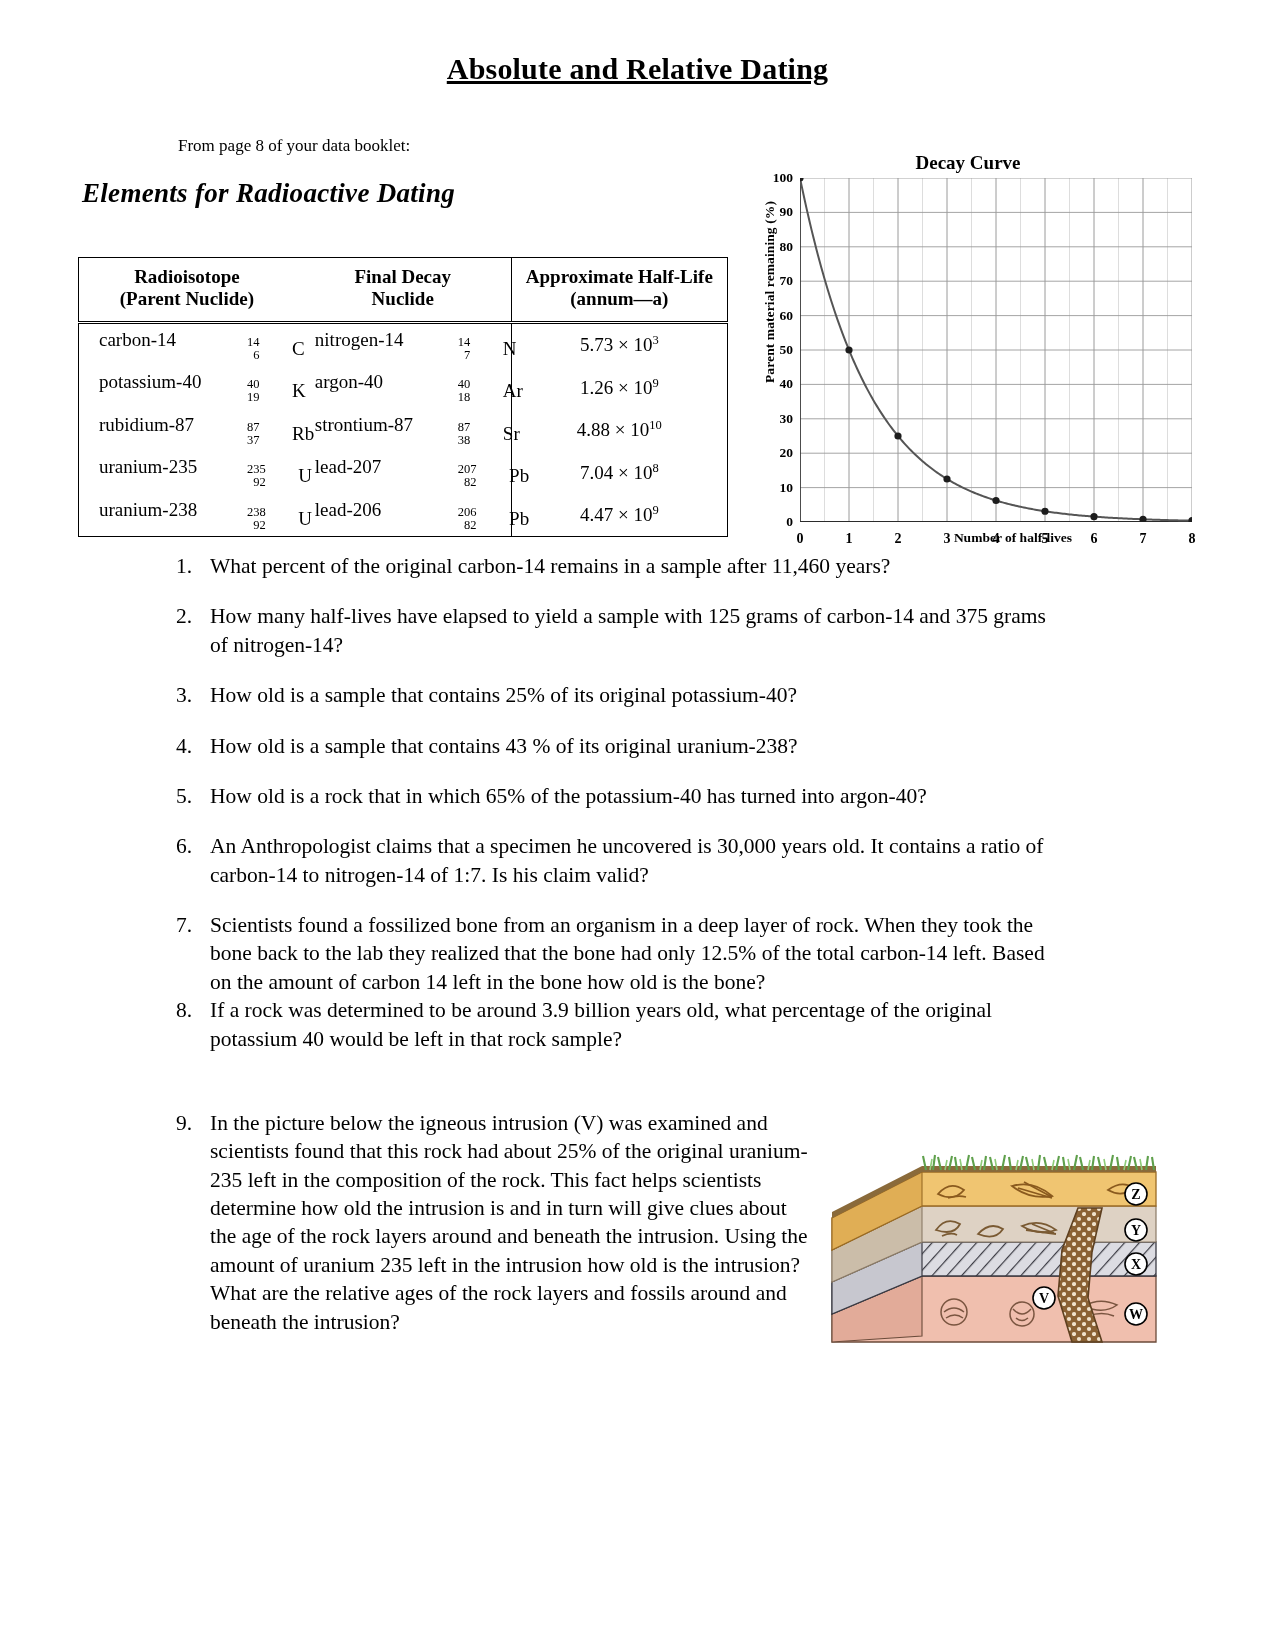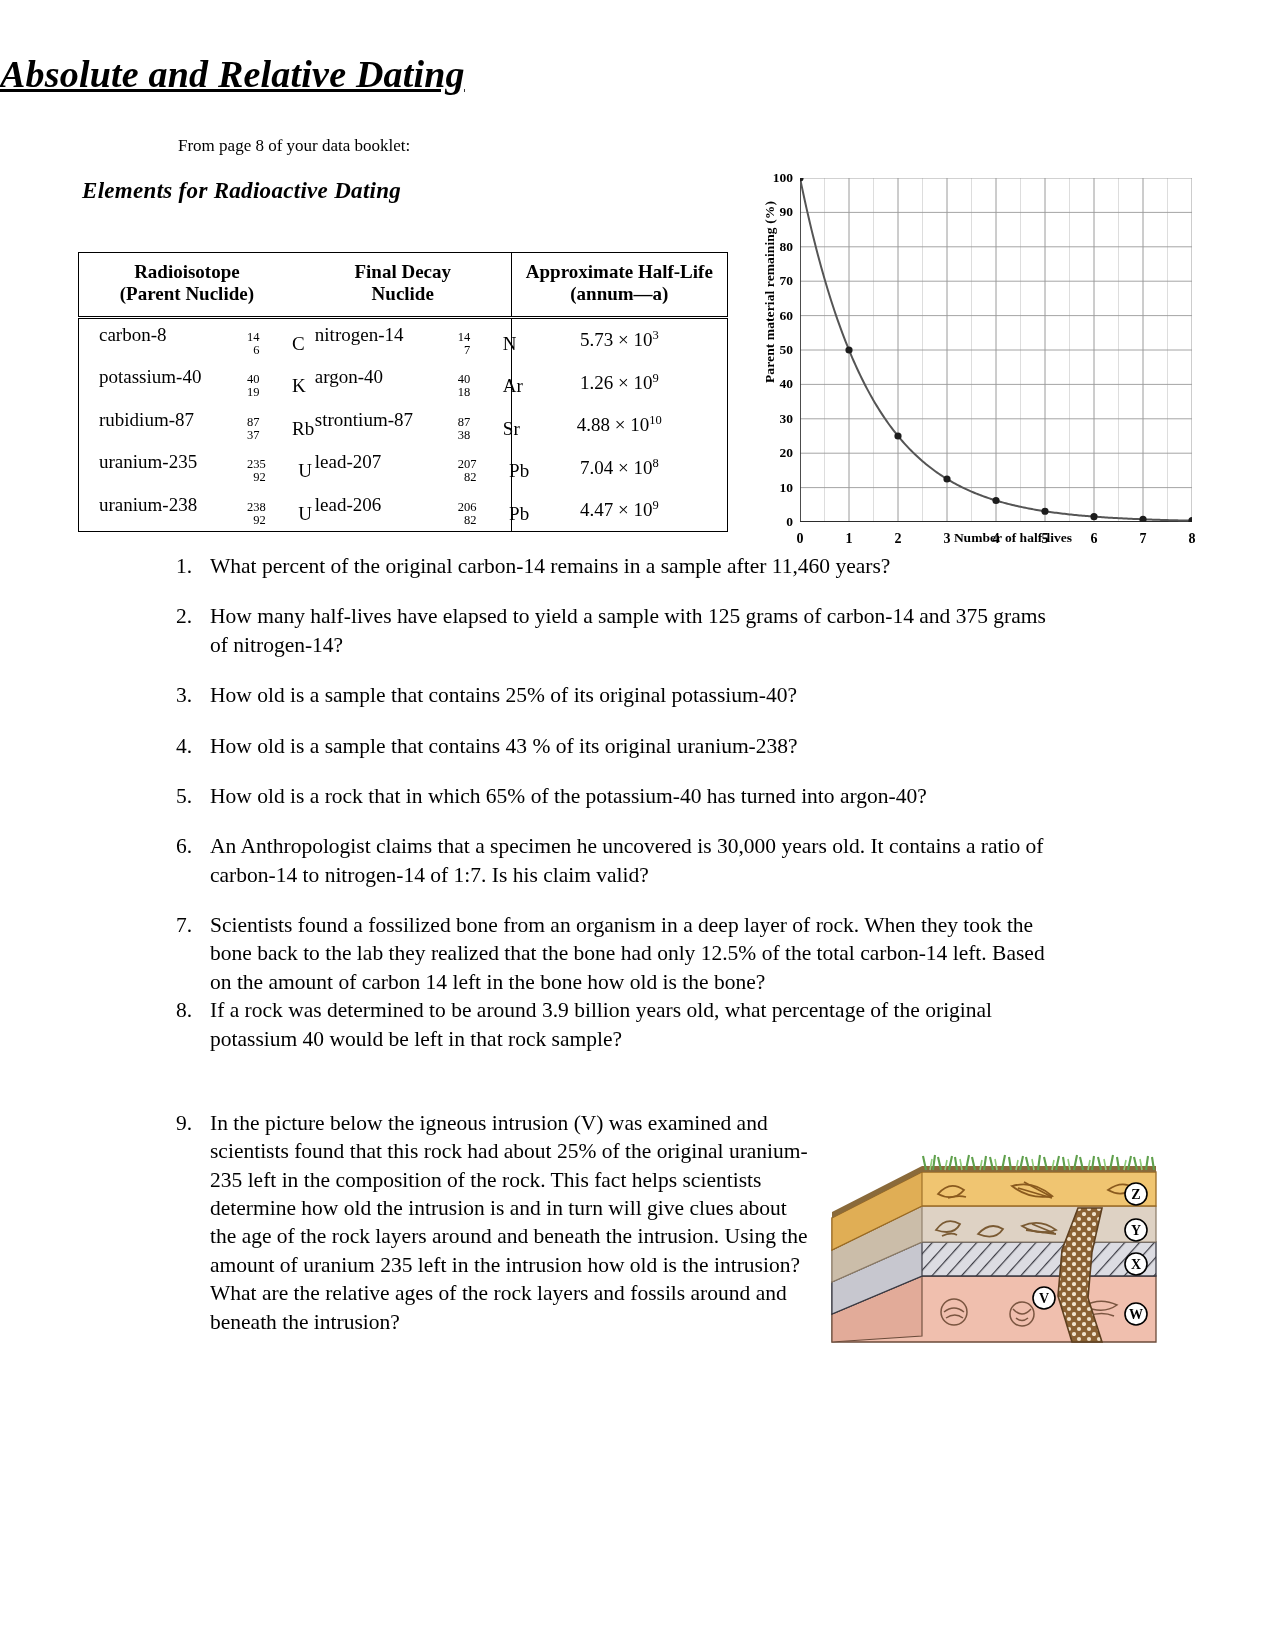--- a/index.html
+++ b/index.html
@@ -15,46 +15,46 @@
     color: #000000;
     overflow: hidden;
   }
 
   
   .page-title {
     position: absolute;
     top: 52px;
     left: 0;
     width: 1275px;
-    font-size: 38px;
+    text-align: center;
+    font-size: 30px;
     font-weight: bold;
     text-decoration: underline;
     letter-spacing: .2px;
-    font-style: italic;
   }
 
   
   .intro-line {
     position: absolute;
     top: 136px;
     left: 178px;
     font-size: 17px;
     font-weight: normal;
     text-align: right;
   }
 
   
   .booklet {
     position: absolute;
     top: 178px;
     left: 78px;
     width: 650px;
   }
   .booklet-caption {
-    font-size: 23px;
+    font-size: 27px;
     font-weight: bold;
     font-style: italic;
     letter-spacing: .3px;
     margin-bottom: 6px;
     padding-left: 4px;
   }
   table.dating-table {
     border-collapse: collapse;
     width: 650px;
     border: 1.5px solid #000;
@@ -229,21 +229,21 @@
         <th class="divider">
           <div>Approximate Half-Life</div>
           <div>(annum—a)</div>
         </th>
       </tr>
     </thead>
     <tbody>
         <tr>
           <td>
             <div class="cell-pair">
-              <span class="nm">carbon-8</span>
+              <span class="nm">carbon-14</span>
               <span class="iso">
                 <span class="scripts">
                   <span>14</span>
                   <span>6</span>
                 </span>
                 <span class="sym">C</span>
               </span>
             </div>
           </td>
           <td>
@@ -366,20 +366,21 @@
               </span>
             </div>
           </td>
           <td class="divider halflife">4.47 × 10<sup>9</sup></td>
         </tr>
       </tbody>
   </table>
 </div>
 
 <div class="chart-block">
+  <div class="chart-title">Decay Curve</div>
   <div class="y-axis-title">Parent material remaining (%)</div>
   <div class="x-axis-title">Number of half-lives</div>
   <div class="plot-wrap" id="plot-wrap">
     <svg id="decay-svg" width="392" height="344">
         <line x1="0" y1="0" x2="0" y2="344" stroke="#9a9a9a" stroke-width="1"></line>
         <line x1="24.5" y1="0" x2="24.5" y2="344" stroke="#cfcfcf" stroke-width="0.7"></line>
         <line x1="49" y1="0" x2="49" y2="344" stroke="#9a9a9a" stroke-width="1"></line>
         <line x1="73.5" y1="0" x2="73.5" y2="344" stroke="#cfcfcf" stroke-width="0.7"></line>
         <line x1="98" y1="0" x2="98" y2="344" stroke="#9a9a9a" stroke-width="1"></line>
         <line x1="122.5" y1="0" x2="122.5" y2="344" stroke="#cfcfcf" stroke-width="0.7"></line>

